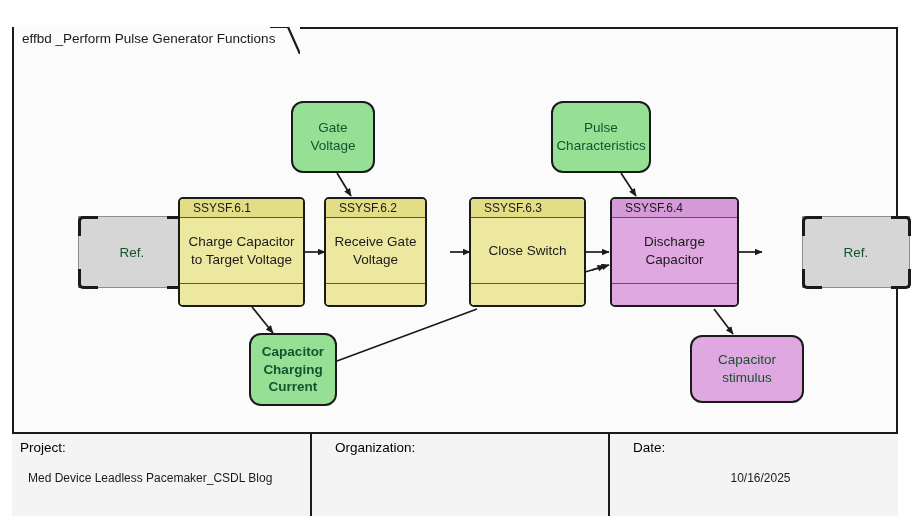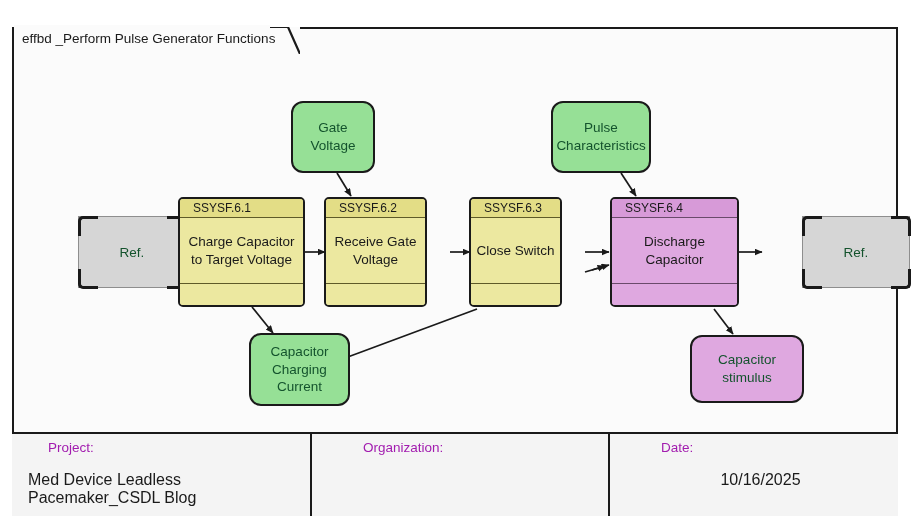--- a/index.html
+++ b/index.html
@@ -197,26 +197,25 @@
     box-sizing: border-box;
     background: #f4f4f4;
     padding: 6px 0 0 8px;
   }
   .foot-cell + .foot-cell { border-left: 2.5px solid #1a1a1a; padding-left: 23px; }
   #foot-project { width: 298px; }
   #foot-org { width: 298px; }
   #foot-date { width: 290px; }
   .foot-label {
     font-size: 13.5px;
-    color: #a21caf;
-    margin-left: 28px;
+    color: #000000;
   }
   .foot-value {
     margin-top: 16px;
-    font-size: 16px;
+    font-size: 12px;
     color: #1a1a1a;
   }
   #foot-project .foot-value { padding-left: 8px; }
   #foot-date .foot-value { text-align: center; padding-right: 10px; }
 </style>
 </head>
 <body>
 
 <div id="canvas">
 
@@ -277,21 +276,21 @@
     <div class="fn-body">Charge Capacitor to Target Voltage</div>
     <div class="fn-foot"></div>
   </div>
 
   <div class="node fn-block fn-yellow" style="left:324px; top:197px; width:103px; height:110px;">
     <div class="fn-head">SSYSF.6.2</div>
     <div class="fn-body">Receive Gate Voltage</div>
     <div class="fn-foot"></div>
   </div>
 
-  <div class="node fn-block fn-yellow" style="left:469px; top:197px; width:93px; height:110px;">
+  <div class="node fn-block fn-yellow" style="left:469px; top:197px; width:117px; height:110px;">
     <div class="fn-head">SSYSF.6.3</div>
     <div class="fn-body">Close Switch</div>
     <div class="fn-foot"></div>
   </div>
 
   <div class="node fn-block fn-purple" style="left:610px; top:197px; width:129px; height:110px;">
     <div class="fn-head">SSYSF.6.4</div>
     <div class="fn-body">Discharge Capacitor</div>
     <div class="fn-foot"></div>
   </div>
@@ -305,21 +304,21 @@
   </div>
 
   <div class="node item-box item-green" style="left:291px; top:101px; width:84px; height:72px;">
     <span>Gate Voltage</span>
   </div>
 
   <div class="node item-box item-green" style="left:551px; top:101px; width:100px; height:72px;">
     <span>Pulse Characteristics</span>
   </div>
 
-  <div class="node item-box item-green" style="left:249px; top:333px; width:101px; height:73px;">
+  <div class="node item-box item-green" style="left:249px; top:333px; width:88px; height:73px;font-weight:bold;">
     <span>Capacitor Charging Current</span>
   </div>
 
   <div class="node item-box item-purple" style="left:690px; top:335px; width:114px; height:68px;">
     <span>Capacitor stimulus</span>
   </div>
 
   <div id="footer">
     <div class="foot-cell" id="foot-project">
       <div class="foot-label">Project:</div>

